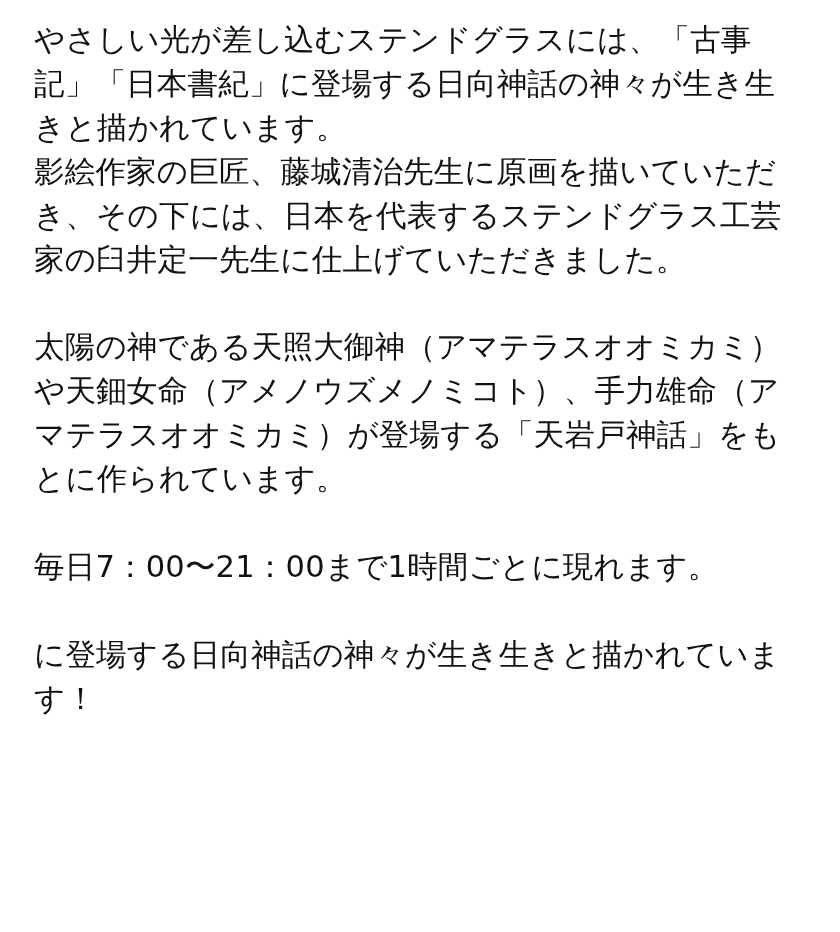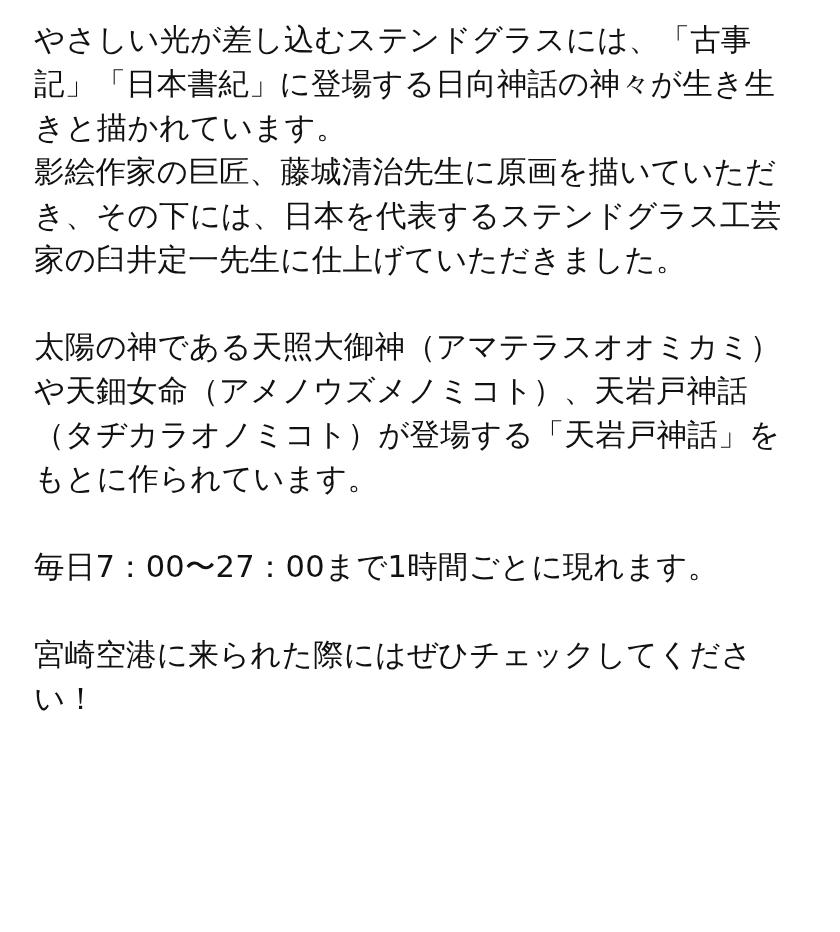--- a/index.html
+++ b/index.html
@@ -44,24 +44,24 @@
 <body>
 
 <div class="page">
   <div class="article">
 
     <p class="para">やさしい光が差し込むステンドグラスには、「古事記」「日本書紀」に登場する日向神話の神々が生き生きと描かれています。</p>
     <p class="para">影絵作家の巨匠、藤城清治先生に原画を描いていただき、その下には、日本を代表するステンドグラス工芸家の臼井定一先生に仕上げていただきました。</p>
 
     <div class="spacer"></div>
 
-    <p class="para">太陽の神である天照大御神（アマテラスオオミカミ）や天鈿女命（アメノウズメノミコト）、天岩戸神話（タヂカラオノミコト）が登場する「天岩戸神話」をもとに作られています。</p>
+    <p class="para">太陽の神である天照大御神（アマテラスオオミカミ）や天鈿女命（アメノウズメノミコト）、手力雄命（アマテラスオオミカミ）が登場する「天岩戸神話」をもとに作られています。</p>
 
     <div class="spacer"></div>
 
-    <p class="para">毎日7：00〜27：00まで1時間ごとに現れます。</p>
+    <p class="para">毎日7：00〜21：00まで1時間ごとに現れます。</p>
 
     <div class="spacer"></div>
 
-    <p class="para">宮崎空港に来られた際にはぜひチェックしてください！</p>
+    <p class="para">に登場する日向神話の神々が生き生きと描かれています！</p>
 
   </div>
 </div>
 
 </body></html>

